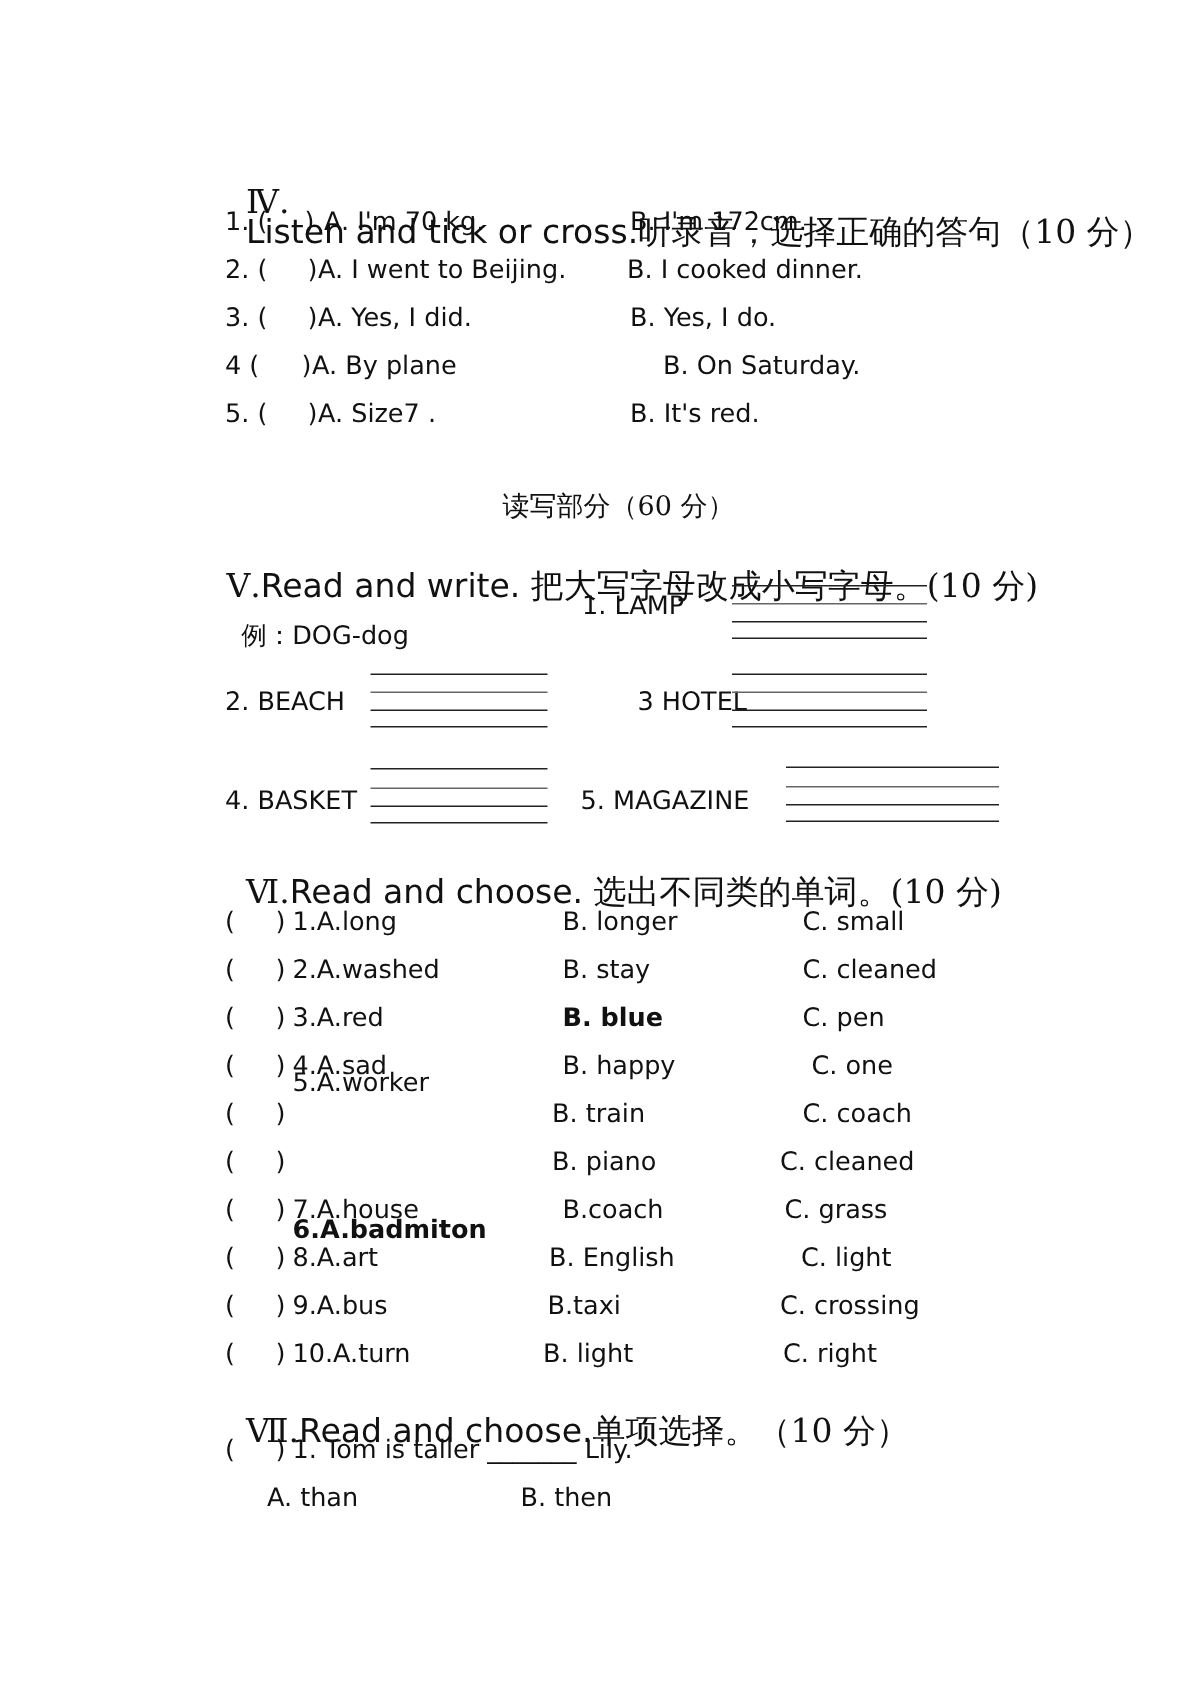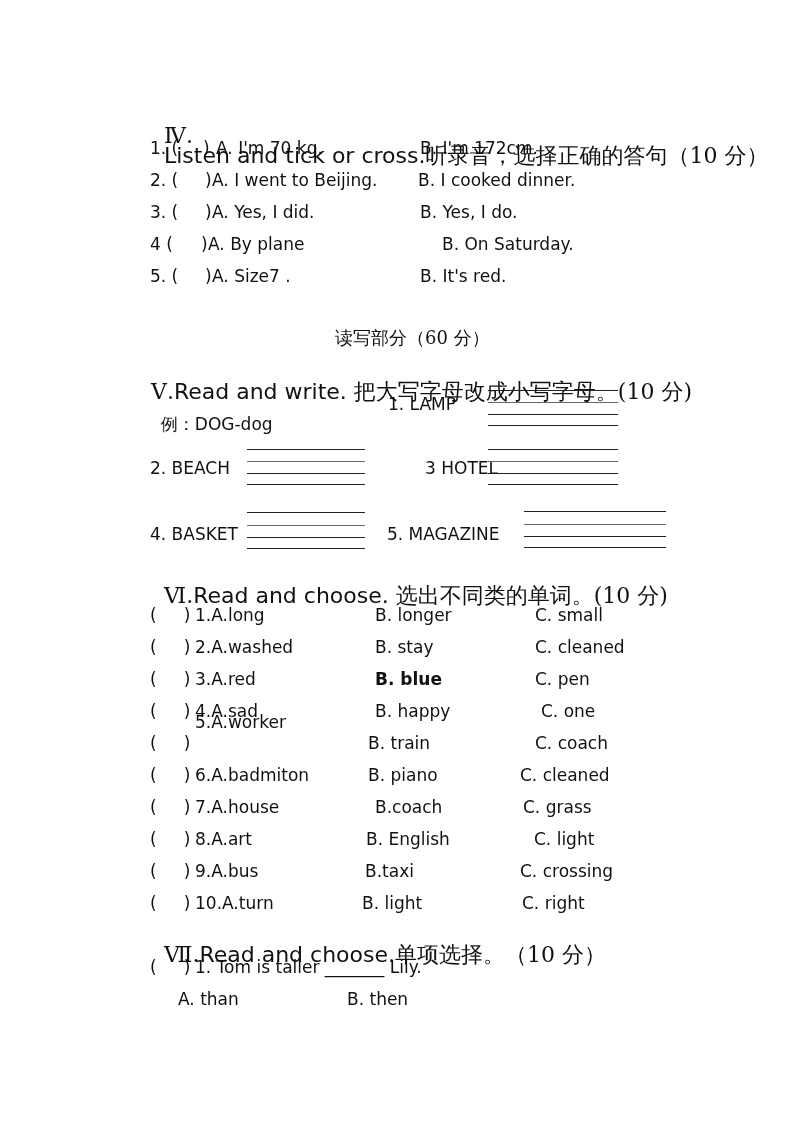--- a/index.html
+++ b/index.html
@@ -129,21 +129,21 @@
   <span class="t" style="left:541px;top:701px;">C. one</span>
 </div>
 <div>
   <span class="t" style="left:150px;top:733px;">(     )</span>
   <span class="t" style="left:195px;top:712px;text-align:center;">5.A.worker</span>
   <span class="t" style="left:368px;top:733px;">B. train</span>
   <span class="t" style="left:535px;top:733px;">C. coach</span>
 </div>
 <div>
   <span class="t" style="left:150px;top:765px;">(     )</span>
-  <span class="t" style="left:195px;top:765px;">6.A.badmiton</span>
+  <span class="t" style="left:195px;top:810px;font-weight:bold;">6.A.badmiton</span>
   <span class="t" style="left:368px;top:765px;">B. piano</span>
   <span class="t" style="left:520px;top:765px;">C. cleaned</span>
 </div>
 <div>
   <span class="t" style="left:150px;top:797px;">(     )</span>
   <span class="t" style="left:195px;top:797px;">7.A.house</span>
   <span class="t" style="left:375px;top:797px;">B.coach</span>
   <span class="t" style="left:523px;top:797px;">C. grass</span>
 </div>
 <div>

